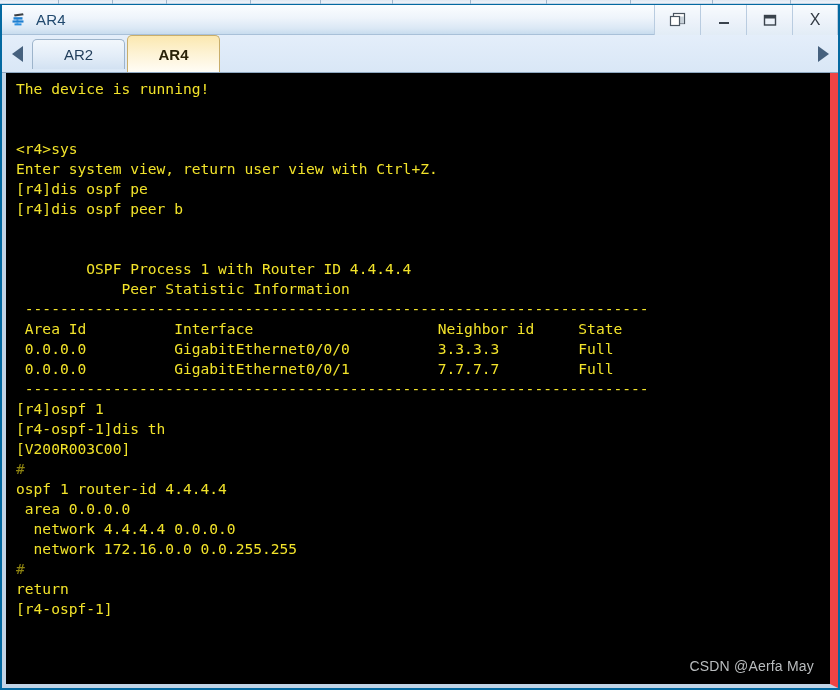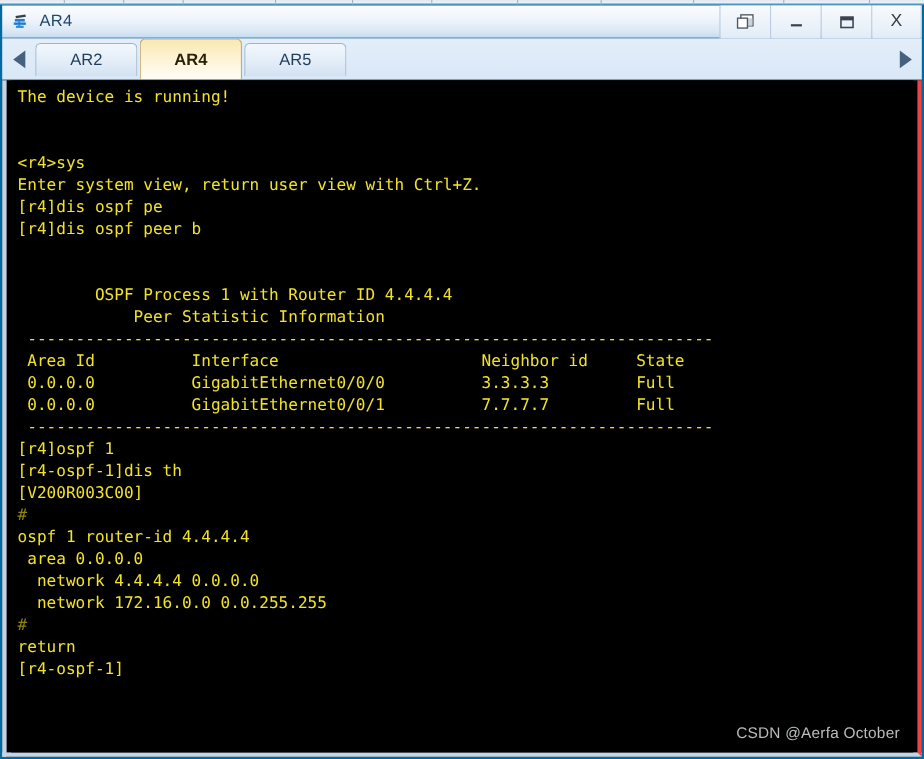--- a/index.html
+++ b/index.html
@@ -161,21 +161,21 @@
 
   
   #terminal-frame {
     position: absolute;
     left: 2px;
     top: 73px;
     width: 836px;
     height: 615px;
     background: #000000;
     border-left: 4px solid #c2d4e6;
-    border-right: 4px solid #ef4444;
+    border-right: 8px solid #ef4444;
     border-bottom: 4px solid #c2d4e6;
     box-sizing: border-box;
   }
   #terminal {
     position: absolute;
     left: 4px;
     top: 0;
     right: 4px;
     bottom: 0;
     background: #000000;
@@ -271,29 +271,26 @@
       <div class="tri tri-left"></div>
     </div>
 
     <div id="tabs">
       <div class="tab">
           <span>AR2</span>
         </div>
       <div class="tab active">
           <span>AR4</span>
         </div>
-      <div class="tab">
-          <span>AR5</span>
-        </div>
       <div id="tab-filler"></div>
     </div>
 
     <div class="scroll-arrow">
       <div class="tri tri-right"></div>
     </div>
   </div>
 
   <div id="terminal-frame">
     <div id="terminal"><div class="line">The device is running!</div><div class="line blank"> </div><div class="line blank"> </div><div class="line">&lt;r4&gt;sys</div><div class="line">Enter system view, return user view with Ctrl+Z.</div><div class="line">[r4]dis ospf pe</div><div class="line">[r4]dis ospf peer b</div><div class="line blank"> </div><div class="line blank"> </div><div class="line">        OSPF Process 1 with Router ID 4.4.4.4</div><div class="line">            Peer Statistic Information</div><div class="line"> -----------------------------------------------------------------------</div><div class="line"> Area Id          Interface                     Neighbor id     State</div><div class="line"> 0.0.0.0          GigabitEthernet0/0/0          3.3.3.3         Full</div><div class="line"> 0.0.0.0          GigabitEthernet0/0/1          7.7.7.7         Full</div><div class="line"> -----------------------------------------------------------------------</div><div class="line">[r4]ospf 1</div><div class="line">[r4-ospf-1]dis th</div><div class="line">[V200R003C00]</div><div class="line dim">#</div><div class="line">ospf 1 router-id 4.4.4.4</div><div class="line"> area 0.0.0.0</div><div class="line">  network 4.4.4.4 0.0.0.0</div><div class="line">  network 172.16.0.0 0.0.255.255</div><div class="line dim">#</div><div class="line">return</div><div class="line">[r4-ospf-1]</div></div>
-    <div id="watermark">CSDN @Aerfa October</div>
+    <div id="watermark">CSDN @Aerfa May</div>
   </div>
 
 </div>
 
 </body></html>

